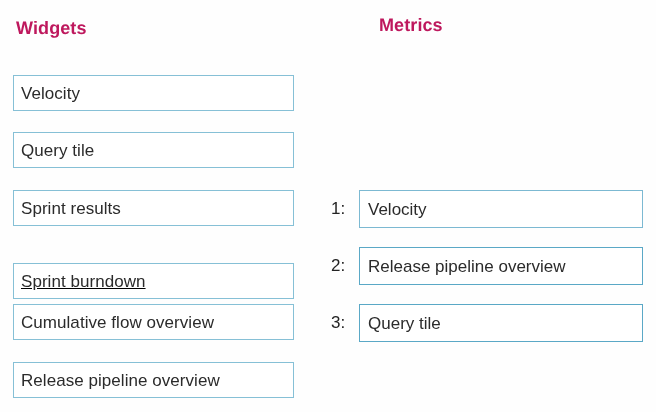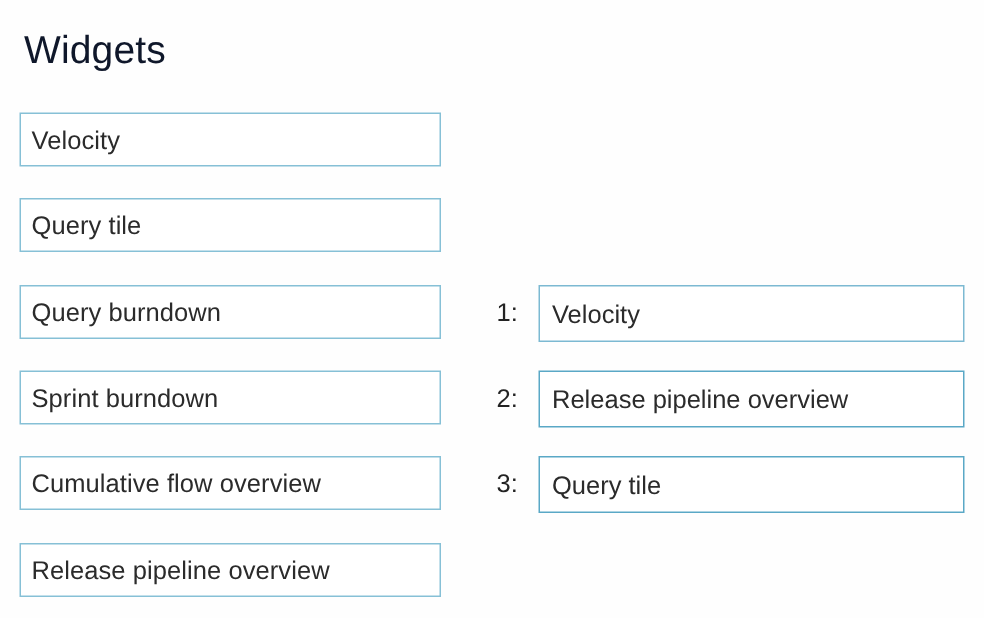--- a/index.html
+++ b/index.html
@@ -14,23 +14,23 @@
     overflow: hidden;
     position: relative;
   }
   .page {
     position: relative;
     width: 656px;
     height: 412px;
   }
   .col-heading {
     position: absolute;
-    font-weight: normal;
-    font-size: 26px;
-    color: #0f172a;
+    font-weight: bold;
+    font-size: 18px;
+    color: #be185d;
     letter-spacing: 0.1px;
     white-space: nowrap;
     text-rendering: geometricPrecision;
   }
   #heading-widgets { left: 16px; top: 18px; }
   #heading-metrics { left: 379px; top: 15px; }
 
   .option-box {
     position: absolute;
     box-sizing: border-box;
@@ -50,21 +50,21 @@
 
   
   .left-col .option-box {
     left: 13px;
     width: 281px;
     height: 36px;
   }
   .left-col .option-box:nth-of-type(1) { top: 75px; }
   .left-col .option-box:nth-of-type(2) { top: 132px; }
   .left-col .option-box:nth-of-type(3) { top: 190px; }
-  .left-col .option-box:nth-of-type(4) { top: 247px; }
+  .left-col .option-box:nth-of-type(4) { top: 263px; text-decoration: underline; }
   .left-col .option-box:nth-of-type(5) { top: 304px; }
   .left-col .option-box:nth-of-type(6) { top: 362px; }
 
   
   .slot-row {
     position: absolute;
     left: 329px;
     width: 316px;
     height: 38px;
     display: flex;
@@ -105,30 +105,31 @@
     line-height: 1;
   }
 </style>
 </head>
 <body>
 
 <div class="page">
 
   <div class="col-heading" id="heading-widgets">Widgets</div>
 
+  <div class="col-heading" id="heading-metrics">Metrics</div>
 
   <div class="left-col">
     <div class="option-box">
       <span class="option-label">Velocity</span>
     </div>
     <div class="option-box">
       <span class="option-label">Query tile</span>
     </div>
     <div class="option-box">
-      <span class="option-label">Query burndown</span>
+      <span class="option-label">Sprint results</span>
     </div>
     <div class="option-box">
       <span class="option-label">Sprint burndown</span>
     </div>
     <div class="option-box">
       <span class="option-label">Cumulative flow overview</span>
     </div>
     <div class="option-box">
       <span class="option-label">Release pipeline overview</span>
     </div>

